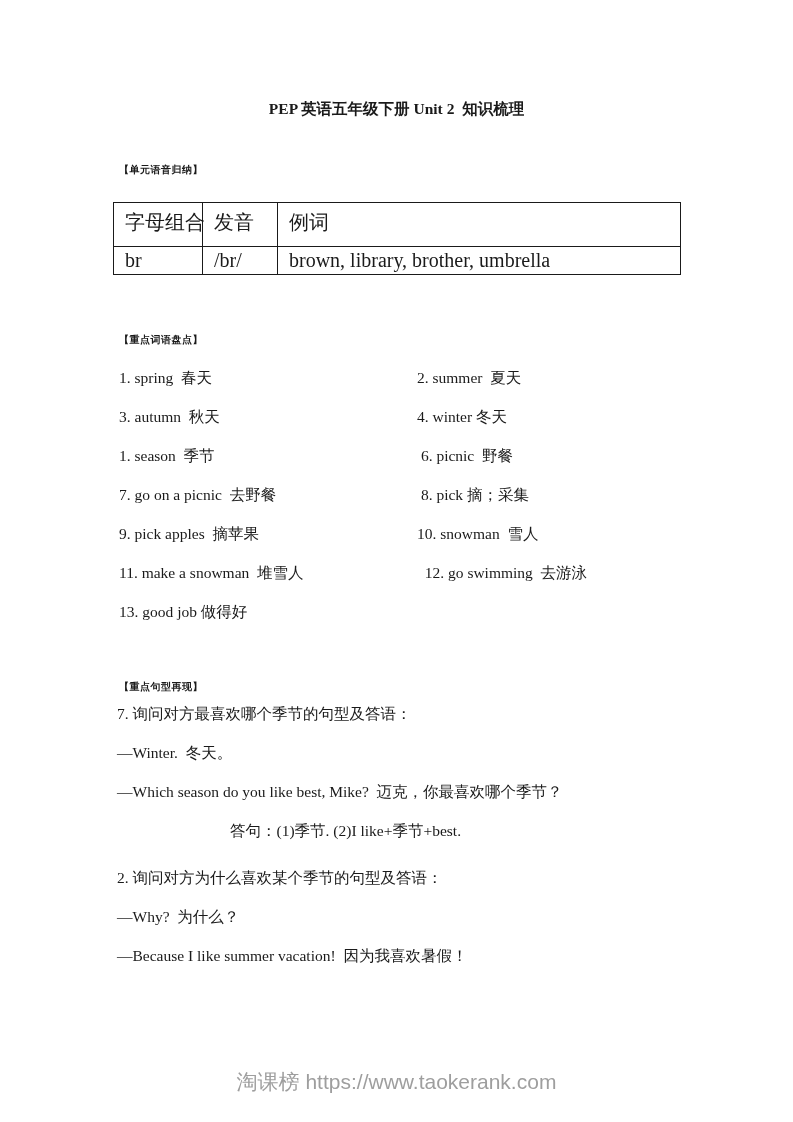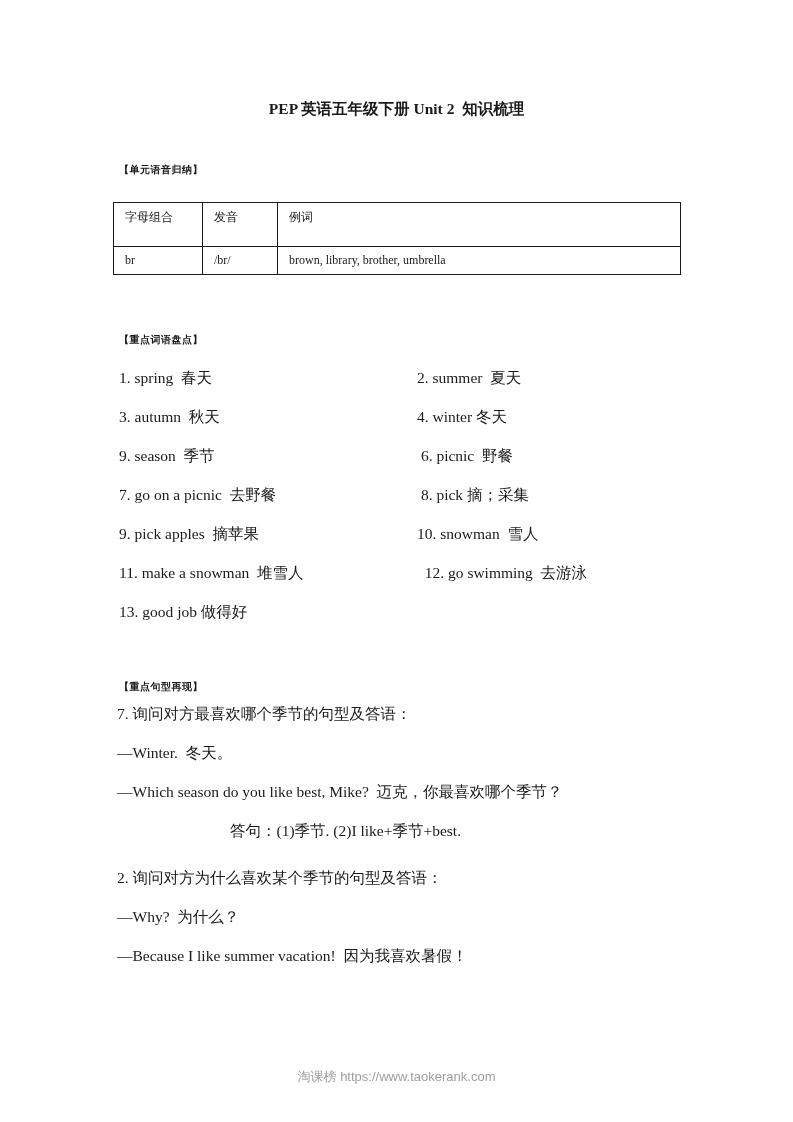--- a/index.html
+++ b/index.html
@@ -46,21 +46,21 @@
     left: 113px;
     width: 568px;
     border-collapse: collapse;
     table-layout: fixed;
   }
   .phonics-table th,
   .phonics-table td {
     border: 1px solid #1a1a1a;
     font-weight: 400;
     text-align: left;
-    font-size: 12px;
+    font-size: 20px;
     padding: 0 4px 0 11px;
     white-space: pre;
   }
   .phonics-table th {
     height: 37px;
     vertical-align: top;
     padding-top: 6px;
   }
   .phonics-table td {
     height: 27px;
@@ -102,21 +102,21 @@
   .sentences p.answer-indent { padding-left: 113px; }
   .sentences p.gap-before { margin-top: 8px; }
 
   .footer {
     position: absolute;
     top: 1068px;
     left: 0;
     width: 100%;
     text-align: center;
     font-family: "Liberation Sans", "DejaVu Sans", sans-serif;
-    font-size: 13px;
+    font-size: 21px;
     color: #9e9e9e;
     white-space: pre;
   }
 </style>
 </head>
 <body>
 
 <div class="page">
 
   <h1 class="title">PEP 英语五年级下册 Unit 2  知识梳理</h1>
@@ -150,21 +150,21 @@
   <div class="vocab">
     <div class="vocab-row">
       <span class="vocab-cell left">1. spring  春天</span>
       <span class="vocab-cell right">2. summer  夏天</span>
     </div>
     <div class="vocab-row">
       <span class="vocab-cell left">3. autumn  秋天</span>
       <span class="vocab-cell right">4. winter 冬天</span>
     </div>
     <div class="vocab-row">
-      <span class="vocab-cell left">9. season  季节</span>
+      <span class="vocab-cell left">1. season  季节</span>
       <span class="vocab-cell right"> 6. picnic  野餐</span>
     </div>
     <div class="vocab-row">
       <span class="vocab-cell left">7. go on a picnic  去野餐</span>
       <span class="vocab-cell right"> 8. pick 摘；采集</span>
     </div>
     <div class="vocab-row">
       <span class="vocab-cell left">9. pick apples  摘苹果</span>
       <span class="vocab-cell right">10. snowman  雪人</span>
     </div>

